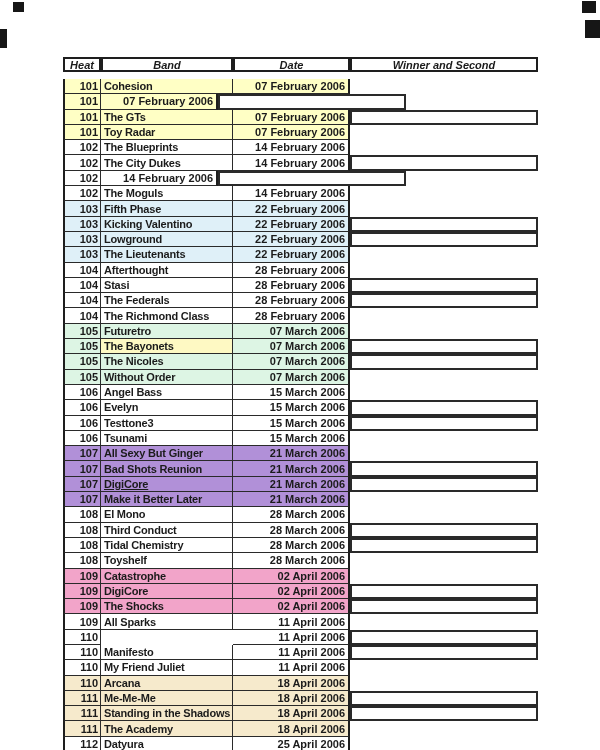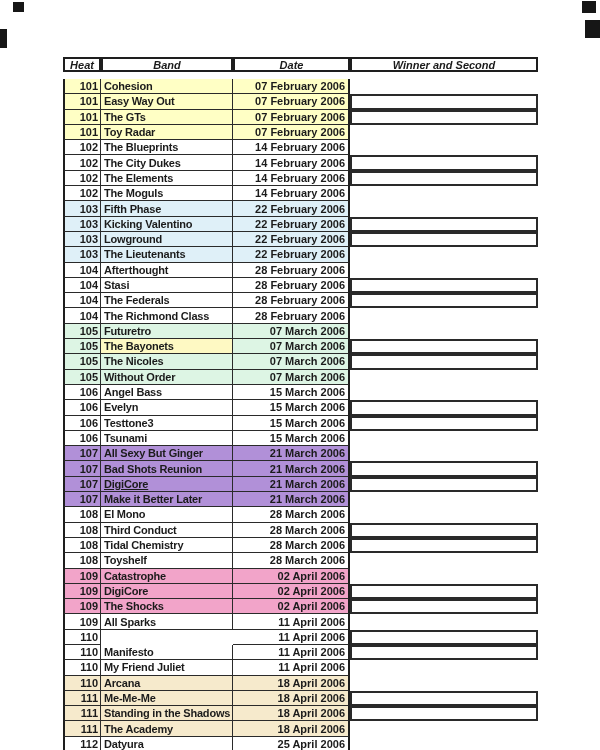--- a/index.html
+++ b/index.html
@@ -73,21 +73,20 @@
     </div>
     <div id="rows-container">
         <div class="row">
           <div class="cell heat-cell" style="background: rgb(255, 255, 197);">101</div>
           <div class="cell band-cell" style="background: rgb(255, 255, 197);">Cohesion</div>
           <div class="cell date-cell" style="background: rgb(255, 255, 197);">07 February 2006</div>
           <div class="cell winner-cell"></div>
         </div>
         <div class="row">
           <div class="cell heat-cell" style="background: rgb(255, 255, 197);">101</div>
-          <div class="cell band-cell" style="background: rgb(255, 255, 197);">Easy Way Out</div>
           <div class="cell date-cell" style="background: rgb(255, 255, 197);">07 February 2006</div>
           <div class="cell winner-cell boxed"></div>
         </div>
         <div class="row">
           <div class="cell heat-cell" style="background: rgb(255, 255, 197);">101</div>
           <div class="cell band-cell" style="background: rgb(255, 255, 197);">The GTs</div>
           <div class="cell date-cell" style="background: rgb(255, 255, 197);">07 February 2006</div>
           <div class="cell winner-cell boxed"></div>
         </div>
         <div class="row">
@@ -103,21 +102,20 @@
           <div class="cell winner-cell"></div>
         </div>
         <div class="row">
           <div class="cell heat-cell" style="background: rgb(255, 255, 255);">102</div>
           <div class="cell band-cell" style="background: rgb(255, 255, 255);">The City Dukes</div>
           <div class="cell date-cell" style="background: rgb(255, 255, 255);">14 February 2006</div>
           <div class="cell winner-cell boxed"></div>
         </div>
         <div class="row">
           <div class="cell heat-cell" style="background: rgb(255, 255, 255);">102</div>
-          <div class="cell band-cell" style="background: rgb(255, 255, 255);">The Elements</div>
           <div class="cell date-cell" style="background: rgb(255, 255, 255);">14 February 2006</div>
           <div class="cell winner-cell boxed"></div>
         </div>
         <div class="row">
           <div class="cell heat-cell" style="background: rgb(255, 255, 255);">102</div>
           <div class="cell band-cell" style="background: rgb(255, 255, 255);">The Moguls</div>
           <div class="cell date-cell" style="background: rgb(255, 255, 255);">14 February 2006</div>
           <div class="cell winner-cell"></div>
         </div>
         <div class="row">

